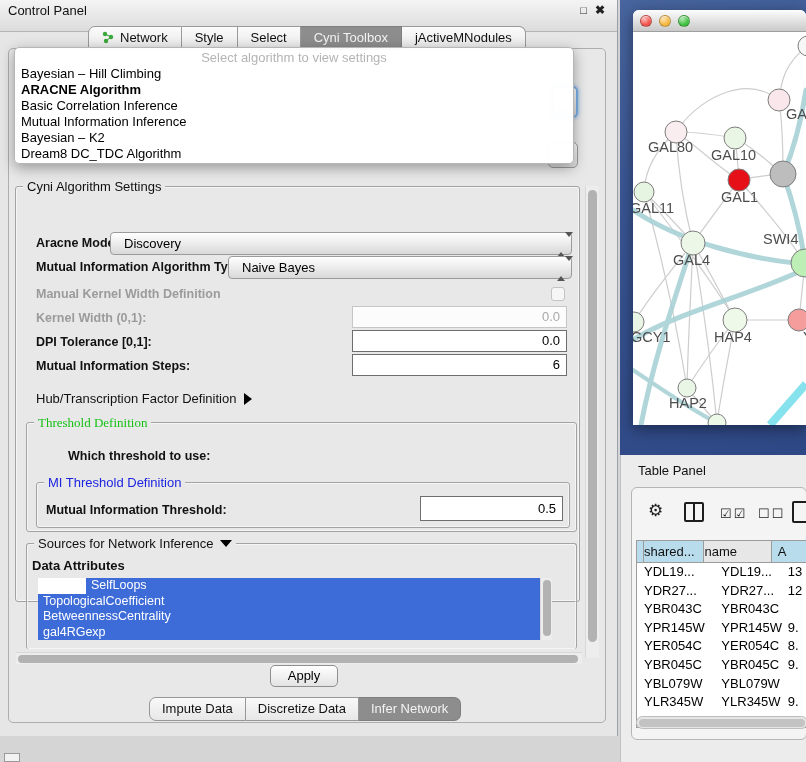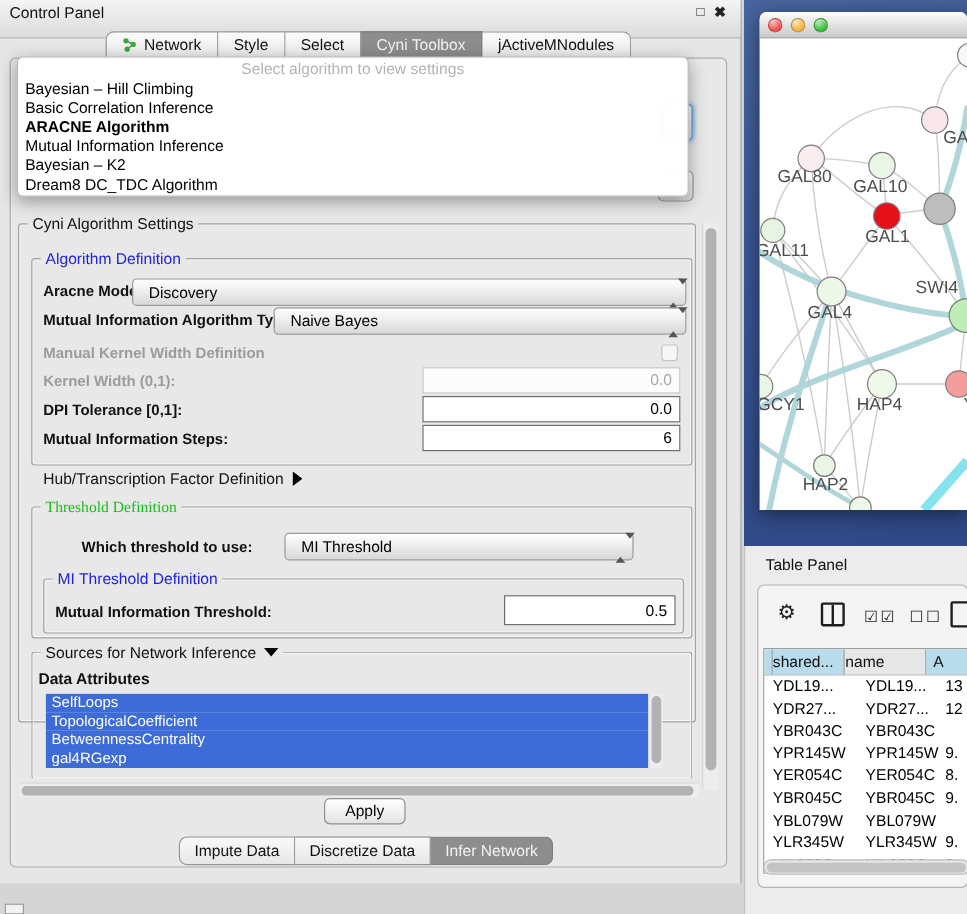--- a/index.html
+++ b/index.html
@@ -178,38 +178,35 @@
     </div>
   <div class="cp-content"></div>
 
   <div class="combo-sliver1"></div>
   <div class="combo-sliver2"></div>
 
   <div class="dd-popup">
     <div class="dd-prompt">Select algorithm to view settings</div>
     <div id="dd-items">
         <div class="dd-item">Bayesian – Hill Climbing</div>
+        <div class="dd-item hl">ARACNE Algorithm</div>
         <div class="dd-item">Basic Correlation Inference</div>
-        <div class="dd-item hl">ARACNE Algorithm</div>
         <div class="dd-item">Mutual Information Inference</div>
         <div class="dd-item">Bayesian – K2</div>
         <div class="dd-item">Dream8 DC_TDC Algorithm</div>
       </div>
   </div>
 
   <div class="grp settings-grp">
     <span class="grp-title">Cyni Algorithm Settings</span>
   </div>
   <div class="vscroll" style="left:585px; top:186px; width:14px; height:472px;">
     <div class="vthumb" style="left:2px; top:4px; width:9px; height:452px;"></div>
   </div>
 
-  <div class="grp alg-grp">
-    <span class="grp-title" id="alg-title" style="color: rgb(29, 36, 224);">Algorithm Definition</span>
-  </div>
   <span class="lbl" style="left:36px; top:236px;">Aracne Mode:</span>
   <div class="combo" style="left:110px; top:232px; width:462px;">
     <span class="cval">Discovery</span>
     <span class="carr"><span class="tri-up"></span><span class="tri-dn"></span></span>
   </div>
   <span class="lbl" style="left:36px; top:260px;">Mutual Information Algorithm Type:</span>
   <div class="combo" style="left:228px; top:256px; width:344px;">
     <span class="cval">Naive Bayes</span>
     <span class="carr"><span class="tri-up"></span><span class="tri-dn"></span></span>
   </div>
@@ -221,36 +218,32 @@
   <div class="tinput" style="left:352px; top:330px; width:215px;">0.0</div>
   <span class="lbl" style="left:36px; top:359px;">Mutual Information Steps:</span>
   <div class="tinput" style="left:352px; top:354px; width:215px;">6</div>
 
   <span class="lbl plain" style="left:36px; top:391px;"><span>Hub/Transcription Factor Definition</span><span class="arrow-right"></span></span>
 
   <div class="grp thr-grp">
     <span class="grp-title" id="thr-title" style="color: rgb(21, 193, 21);">Threshold Definition</span>
   </div>
   <span class="lbl" style="left:68px; top:449px;">Which threshold to use:</span>
-  <div class="combo" style="left:237px; top:444px; width:291px;">
-    <span class="cval">MI Threshold</span>
-    <span class="carr"><span class="tri-up"></span><span class="tri-dn"></span></span>
-  </div>
   <div class="grp mit-grp">
     <span class="grp-title" id="mit-title" style="color: rgb(29, 36, 224);">MI Threshold Definition</span>
   </div>
   <span class="lbl" style="left:46px; top:503px;">Mutual Information Threshold:</span>
   <div class="tinput" style="left:420px; top:496px; width:143px; height:25px; padding-top:4px;">0.5</div>
 
   <div class="grp src-grp">
     <span class="grp-title"><span>Sources for Network Inference</span><span class="arrow-down-sm"></span></span>
   </div>
   <span class="lbl" style="left:32px; top:558px; font-size:13px;">Data Attributes</span>
   <div class="attr-list" id="attr-list">
-      <div class="attr-item" style="background: rgb(61, 107, 216);">SelfLoops</div>
+      <div class="attr-item" style="background: rgb(61, 107, 216); margin-left: 48px;">SelfLoops</div>
       <div class="attr-item" style="background: rgb(61, 107, 216);">TopologicalCoefficient</div>
       <div class="attr-item" style="background: rgb(61, 107, 216);">BetweennessCentrality</div>
       <div class="attr-item" style="background: rgb(61, 107, 216);">gal4RGexp</div>
     </div>
   <div class="vscroll" style="left:540px; top:578px; width:12px; height:62px;">
     <div class="vthumb" style="left:2px; top:2px; width:8px; height:56px;"></div>
   </div>
   <div class="hscroll" style="left:16px; top:652px; width:566px; height:12px;">
     <div class="hthumb" style="left:2px; top:2px; width:560px; height:8px;"></div>
   </div>

